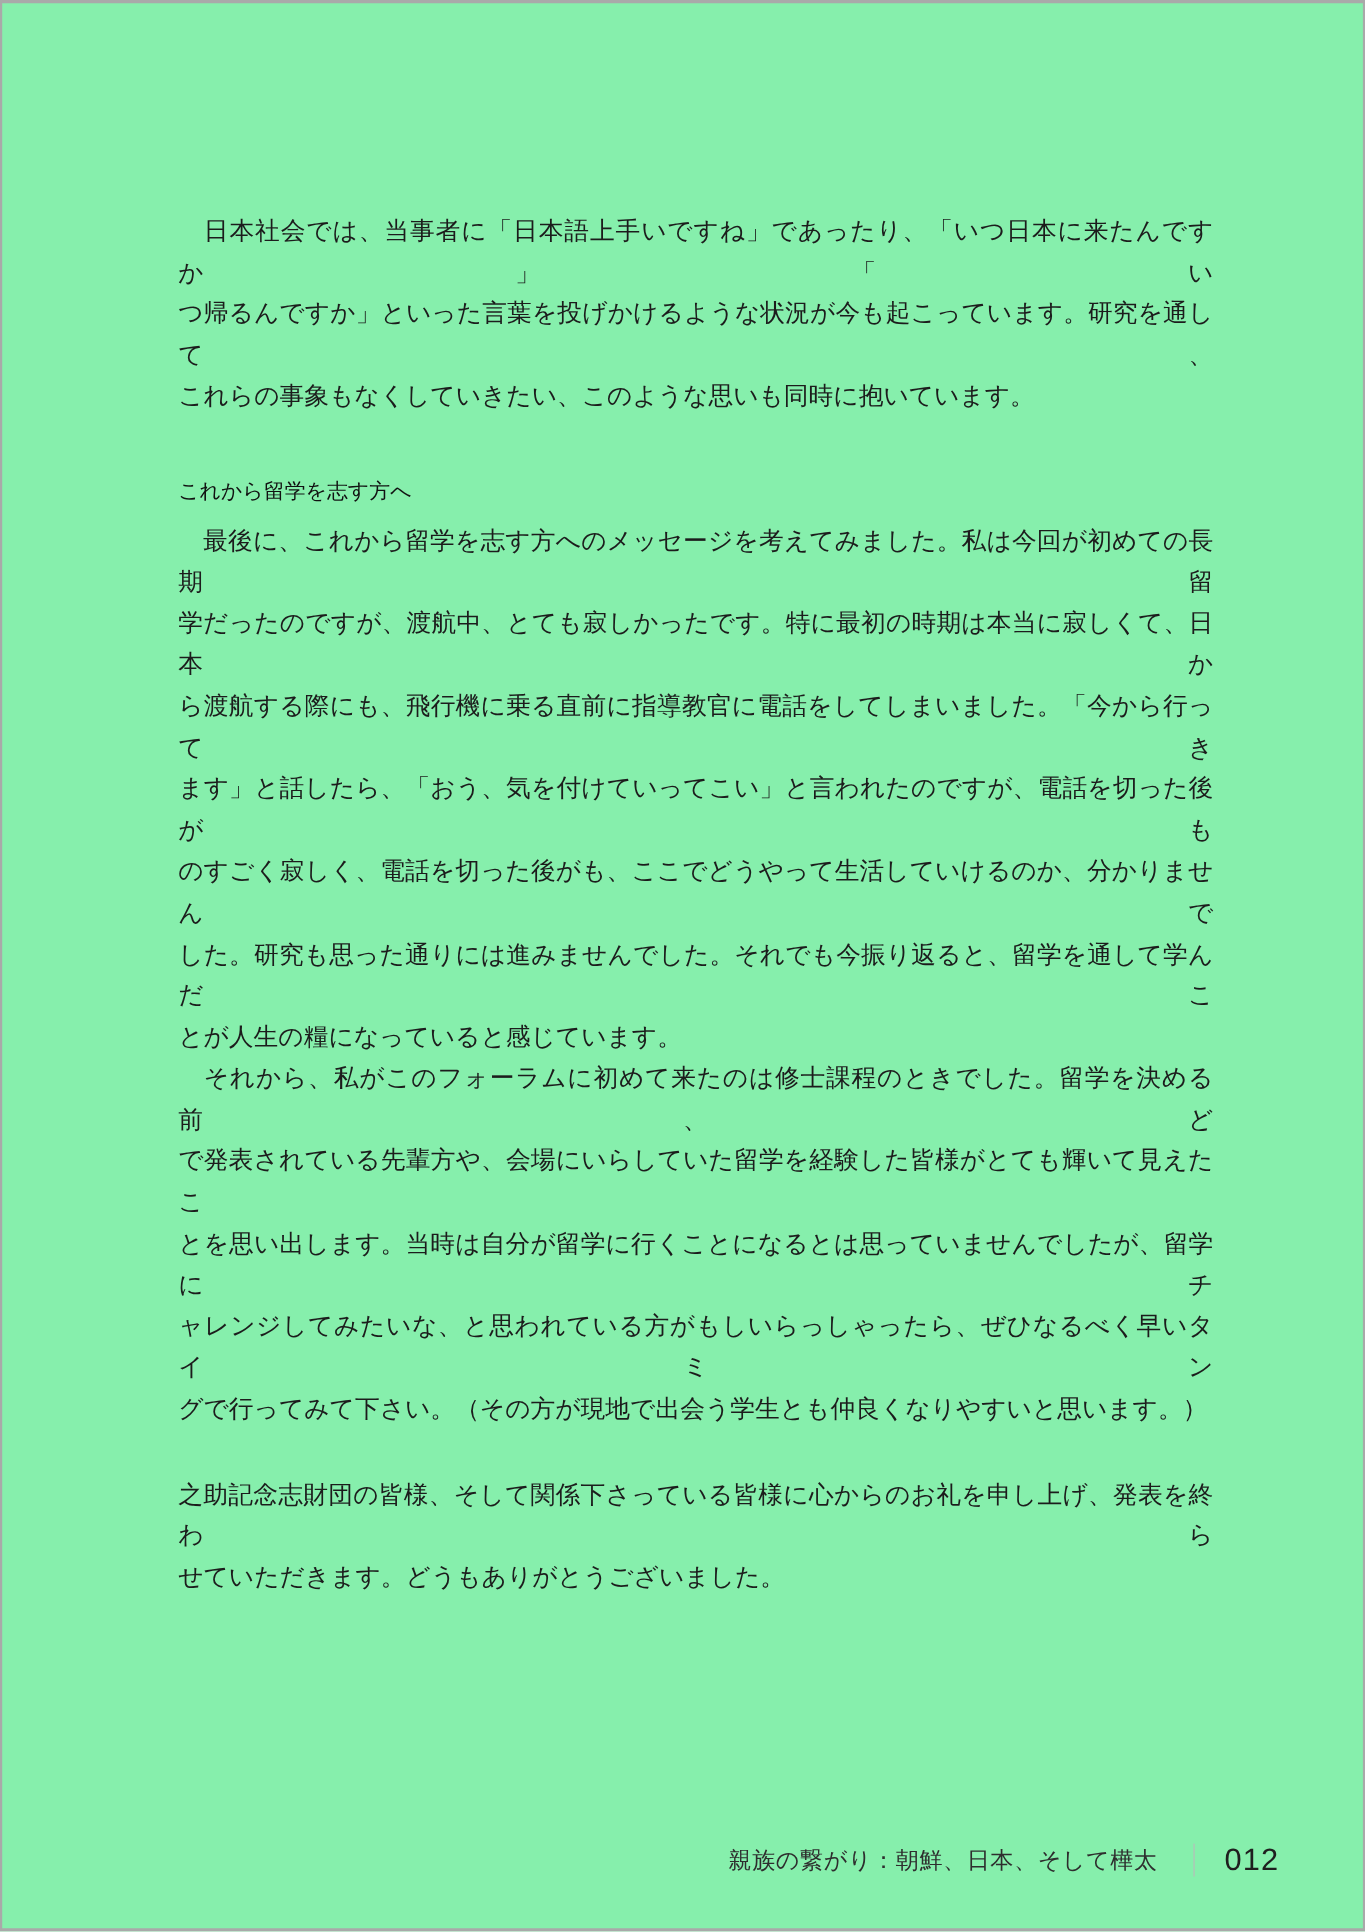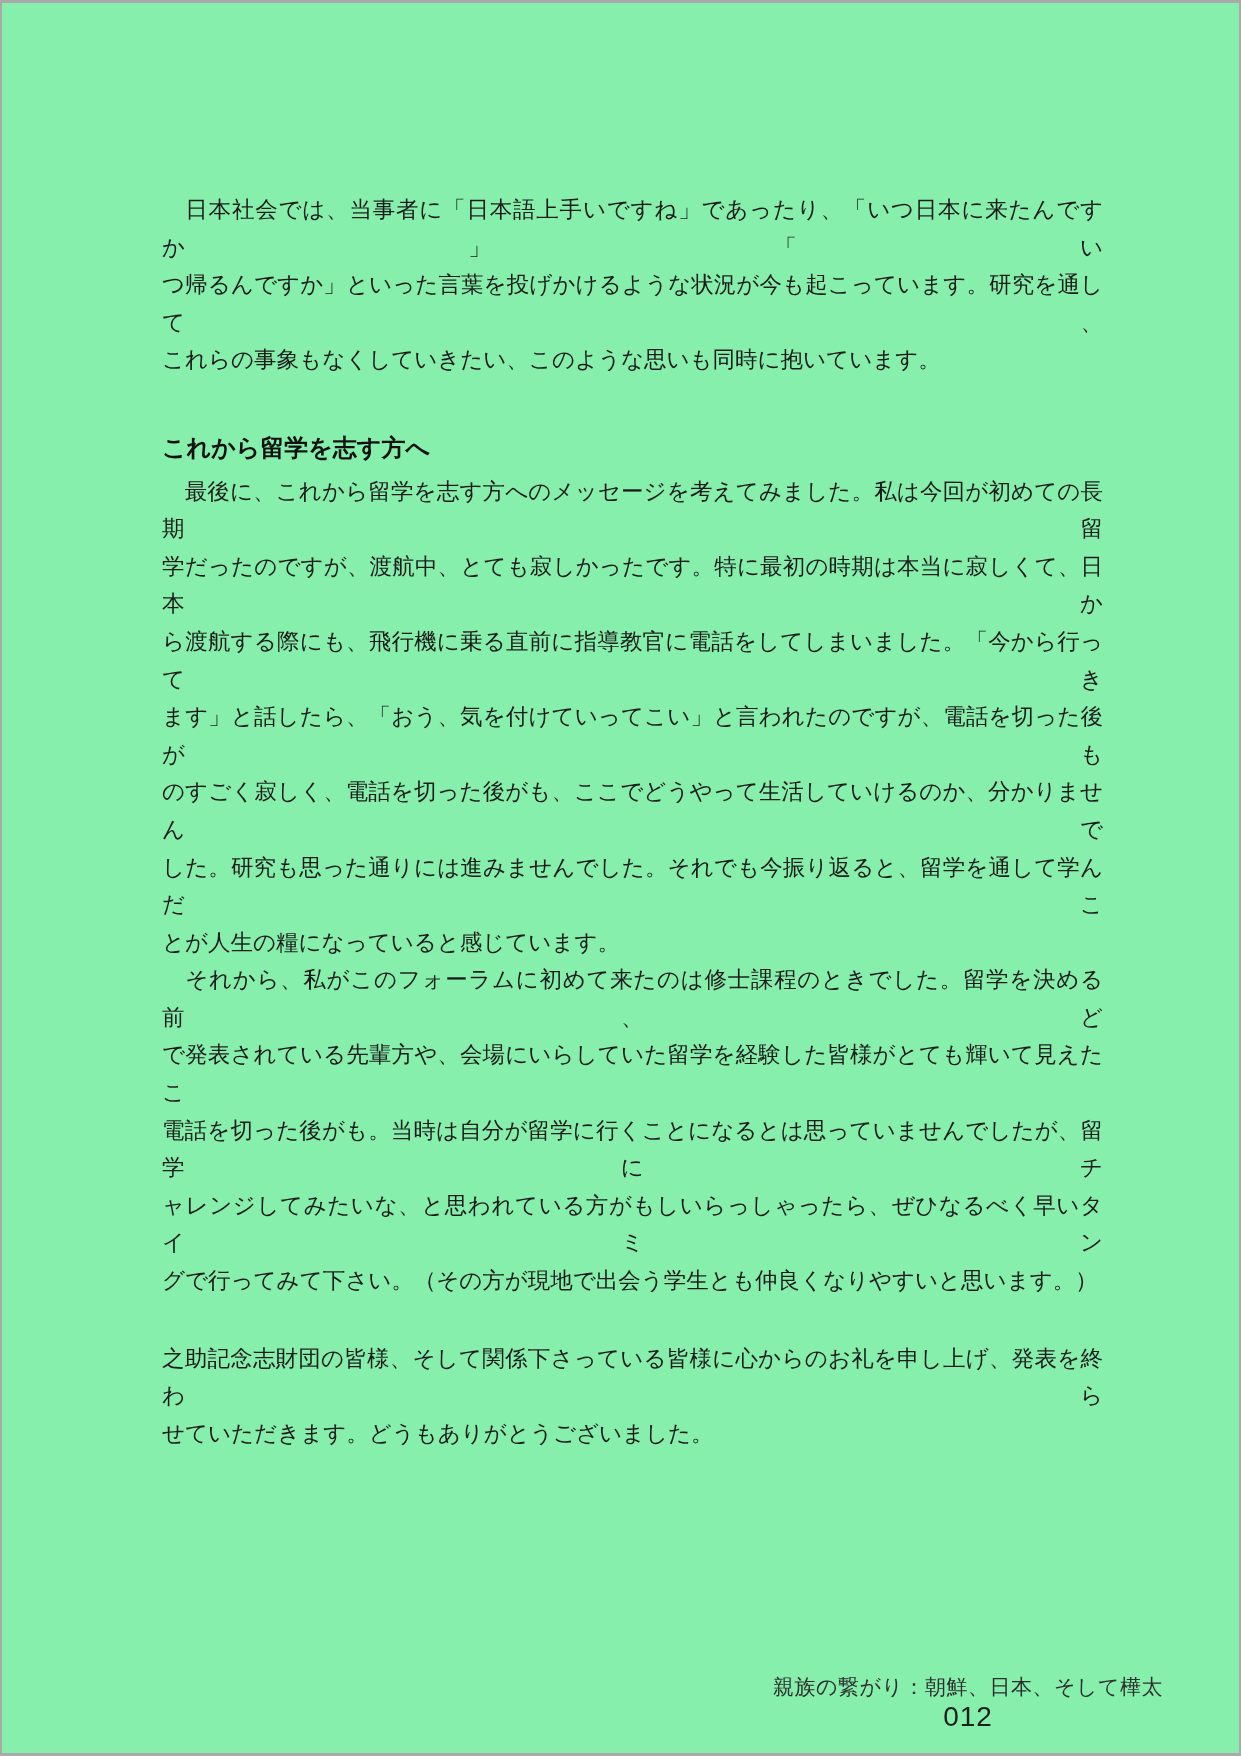--- a/index.html
+++ b/index.html
@@ -35,40 +35,39 @@
   }
   .block.paragraph .line.last {
     text-align-last: left;
   }
   .block.heading {
     margin-top: 50px;
     margin-bottom: 6px;
   }
   .block.heading .line {
     font-family: "Liberation Sans", "DejaVu Sans", sans-serif;
-    font-weight: 700;
-    font-size: 24px;
+    font-weight: 400;
+    font-size: 19px;
     line-height: 37.6px;
     color: #111111;
     text-align: left;
     text-align-last: left;
   }
   .block.spacer {
     height: 40px;
   }
   .footer {
     position: absolute;
     top: 1670px;
     right: 76px;
     height: 36px;
     display: flex;
     align-items: center;
     font-family: "Liberation Sans", "DejaVu Sans", sans-serif;
     color: #2e2e2e;
-    flex-direction: column;
   }
   .footer-title {
     font-size: 21px;
     letter-spacing: 0.5px;
   }
   .footer-divider {
     width: 1px;
     height: 30px;
     background: #b9b9b9;
     margin: 0 27px 0 33px;
@@ -97,21 +96,21 @@
         <div class="line">学だったのですが、渡航中、とても寂しかったです。特に最初の時期は本当に寂しくて、日本か</div>
         <div class="line">ら渡航する際にも、飛行機に乗る直前に指導教官に電話をしてしまいました。「今から行ってき</div>
         <div class="line">ます」と話したら、「おう、気を付けていってこい」と言われたのですが、電話を切った後がも</div>
         <div class="line">のすごく寂しく、電話を切った後がも、ここでどうやって生活していけるのか、分かりませんで</div>
         <div class="line">した。研究も思った通りには進みませんでした。それでも今振り返ると、留学を通して学んだこ</div>
         <div class="line last">とが人生の糧になっていると感じています。</div>
       </div>
       <div class="block paragraph">
         <div class="line">　それから、私がこのフォーラムに初めて来たのは修士課程のときでした。留学を決める前、ど</div>
         <div class="line">で発表されている先輩方や、会場にいらしていた留学を経験した皆様がとても輝いて見えたこ</div>
-        <div class="line">電話を切った後がも。当時は自分が留学に行くことになるとは思っていませんでしたが、留学にチ</div>
+        <div class="line">とを思い出します。当時は自分が留学に行くことになるとは思っていませんでしたが、留学にチ</div>
         <div class="line">ャレンジしてみたいな、と思われている方がもしいらっしゃったら、ぜひなるべく早いタイミン</div>
         <div class="line last">グで行ってみて下さい。（その方が現地で出会う学生とも仲良くなりやすいと思います。）</div>
       </div>
       <div class="block spacer"></div>
       <div class="block paragraph">
         <div class="line">之助記念志財団の皆様、そして関係下さっている皆様に心からのお礼を申し上げ、発表を終わら</div>
         <div class="line last">せていただきます。どうもありがとうございました。</div>
       </div>
     </div>
   <div class="footer">

